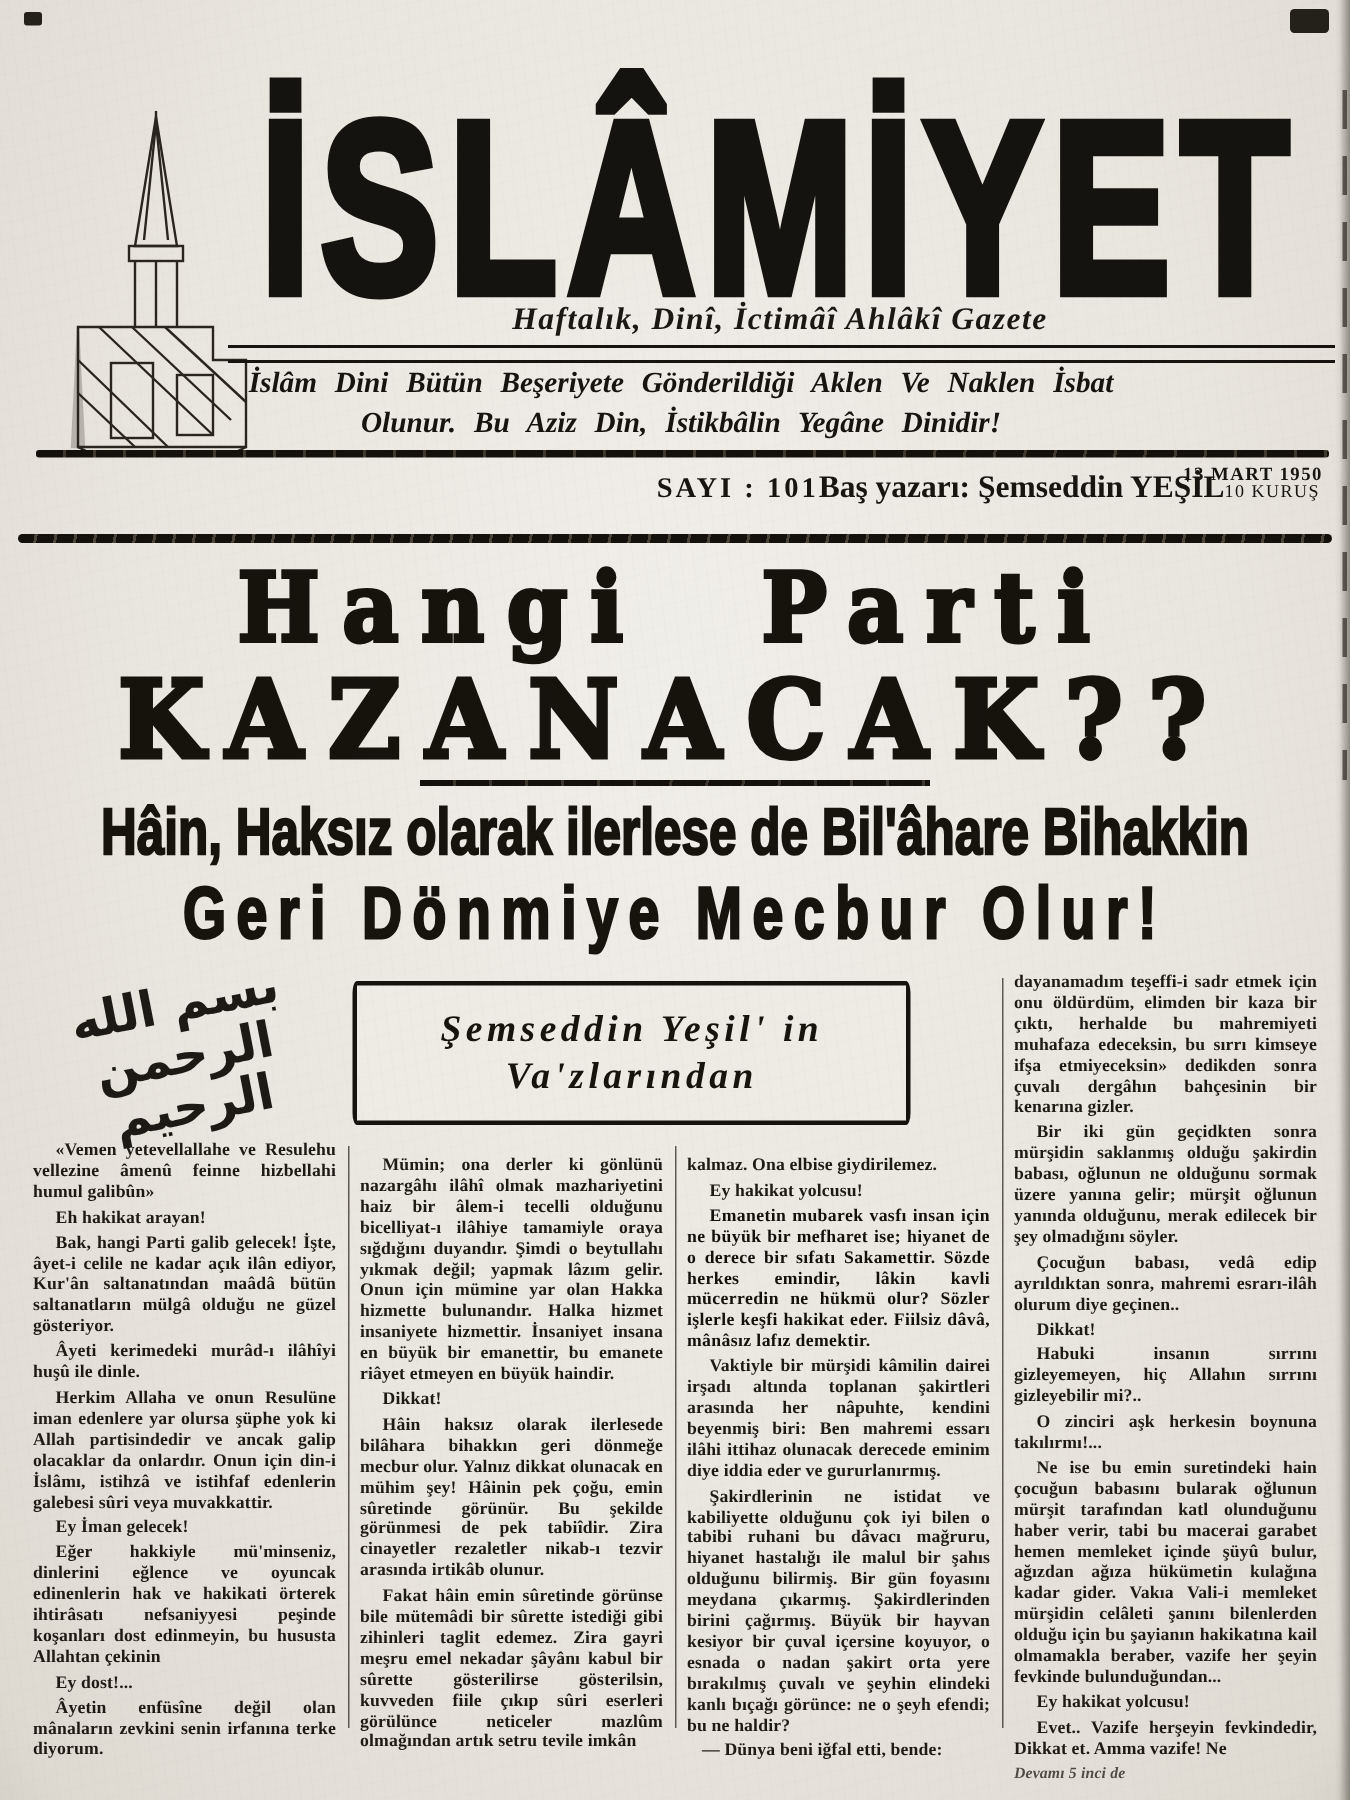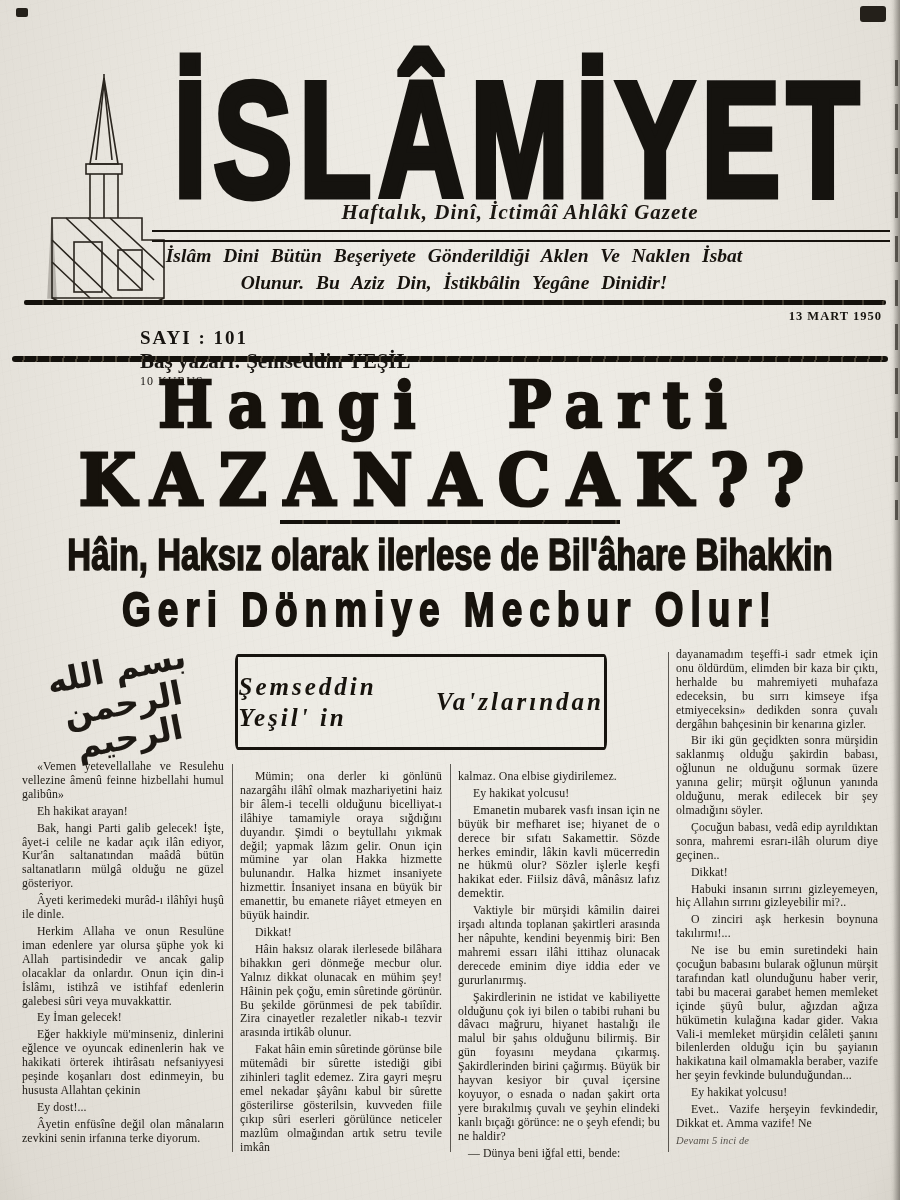--- a/index.html
+++ b/index.html
@@ -41,22 +41,22 @@
   .rule-double{position:absolute;left:152px;top:230px;width:738px;height:8px;
     border-top:2px solid #17130e;border-bottom:2px solid #17130e;}
   .motto{
     position:absolute;left:24px;top:242px;width:860px;text-align:center;
     font-style:italic;font-weight:bold;font-size:19.5px;line-height:1.4;word-spacing:7px;color:#17130e;
   }
   .rule-thick{position:absolute;left:24px;top:300px;width:862px;height:5px;
     background:repeating-linear-gradient(92deg,#14110c 0 18px,#3e382e 18px 20px);border-radius:2px;}
   .issue-date{position:absolute;right:18px;top:309px;width:220px;text-align:right;
     font-weight:bold;font-size:12.5px;letter-spacing:1px;}
-  .info-row{position:absolute;left:140px;top:327px;width:740px;display:flex;
-    justify-content:flex-end;align-items:baseline;flex-direction:column;}
+  .info-row{position:absolute;left:140px;top:312px;width:740px;display:flex;
+    justify-content:flex-end;align-items:baseline;}
   .info-issue{font-size:19px;font-weight:bold;letter-spacing:2px;}
   .info-editor{font-size:21px;font-weight:bold;}
   .info-price{font-size:12px;font-weight:normal;letter-spacing:1px;}
   .rule-wavy{position:absolute;left:12px;top:356px;width:876px;height:6px;
     background:repeating-linear-gradient(100deg,#14110c 0 11px,#4a4337 11px 13px);border-radius:3px;}
 
   
   .headline-1{
     position:absolute;left:0;top:368px;width:900px;text-align:center;white-space:nowrap;
     font-family:"DejaVu Serif", serif;font-weight:bold;font-size:58px;
@@ -94,29 +94,29 @@
   .divider.d3{left:75%;top:4px;}
 
   .calligraphy{
     height:112px;display:flex;align-items:center;justify-content:center;overflow:hidden;
     font-family:"DejaVu Sans", sans-serif;font-size:33px;font-weight:bold;color:#1d1914;
     transform:rotate(-11deg);direction:rtl;line-height:1.05;text-align:center;
   }
   .feature-box{
     position:absolute;left:25.4%;top:6px;width:42.6%;height:96px;box-sizing:border-box;
     border:3px solid #16130e;border-radius:3px/8px;background:#edebe4;
-    display:flex;flex-direction:row;align-items:center;justify-content:center;
+    display:flex;flex-direction:column;align-items:center;justify-content:center;
     box-shadow:0 0 0 1px #edebe4 inset;
   }
   .feature-box .l1,.feature-box .l2{
     font-style:italic;font-weight:bold;font-size:25px;letter-spacing:3px;line-height:1.25;color:#17130d;
   }
   .para{
     margin:0 0 3px 0;text-indent:15px;text-align:justify;
-    font-size:11.8px;line-height:13.9px;font-weight:normal;color:#1e1a14;
+    font-size:11.8px;line-height:13.9px;font-weight:bold;color:#1e1a14;
     letter-spacing:.1px;
   }
   .para.noind{text-indent:0;}
   .para.boldp{letter-spacing:.25px;color:#14110b;}
   .para.dlg{text-indent:10px;}
   .para.cont{font-style:italic;text-align:left;text-indent:0;font-size:10.5px;opacity:.75;margin-top:2px;}
 </style>
 </head>
 <body>
 

